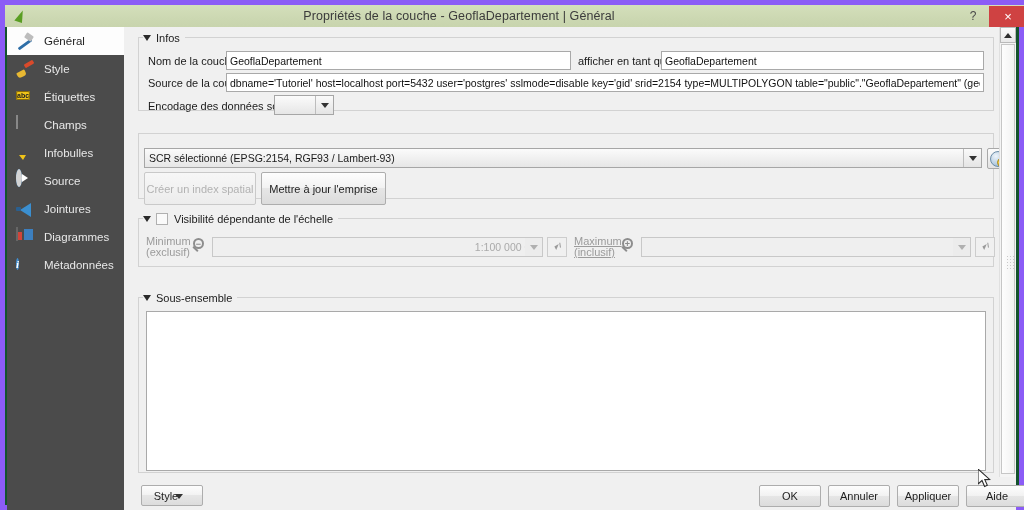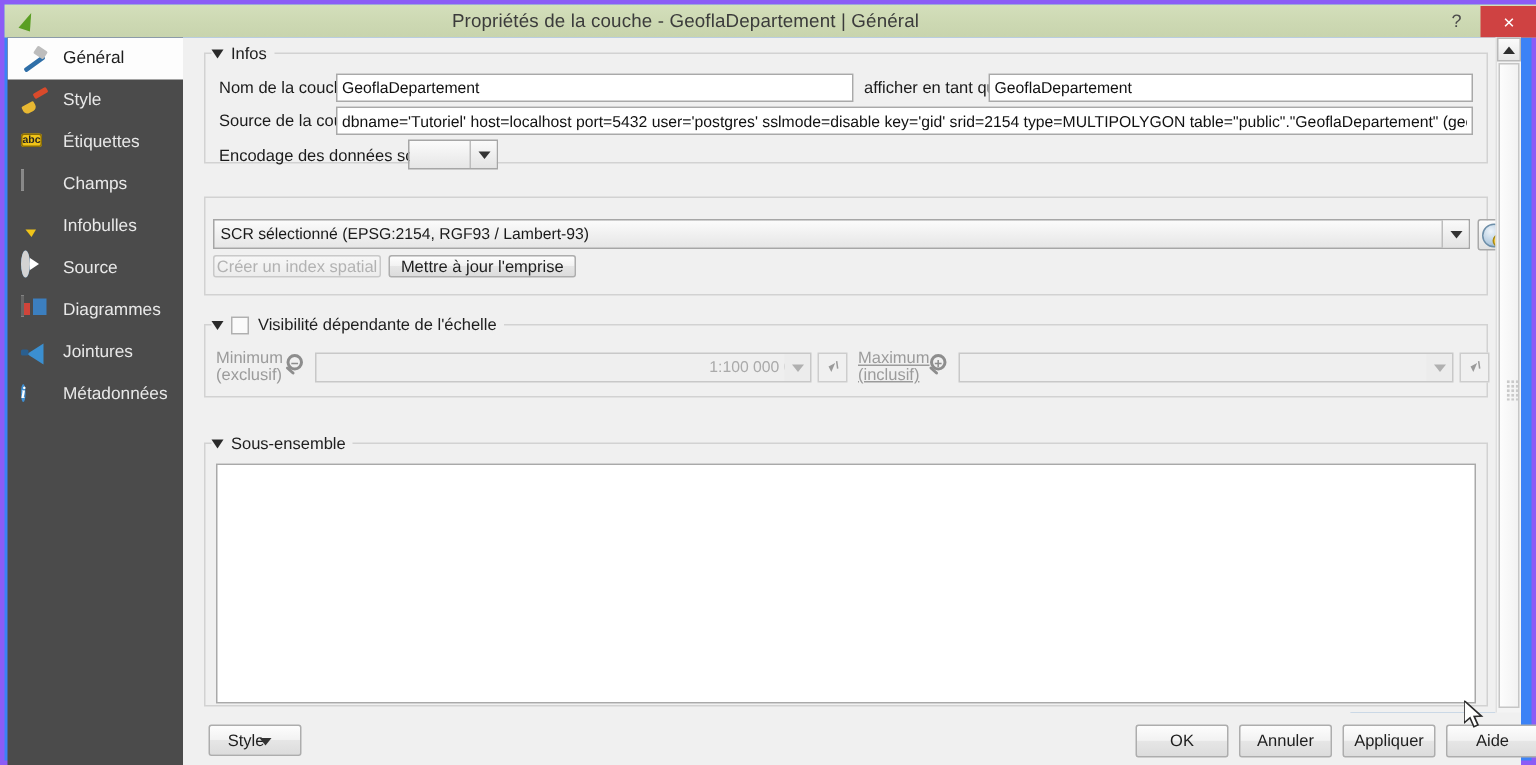--- a/index.html
+++ b/index.html
@@ -6,23 +6,23 @@
     margin: 0; padding: 0;
     width: 1024px; height: 510px;
     overflow: hidden;
     font-family: "Liberation Sans", sans-serif;
     font-size: 11px;
     color: #1a1a1a;
   }
   #window {
     position: relative;
     width: 1024px; height: 510px;
-    background: #3b82f6;
-    box-sizing: border-box;
-    border: 3px solid #8b5cf6;
+    background: #14532d;
+    box-sizing: border-box;
+    border: 5px solid #8b5cf6;
   }
 
   
   #titlebar {
     position: absolute; top: 0; left: 0;
     width: 1024px; height: 22px;
     background: linear-gradient(to bottom, #d4dfbb 0%, #ccd8b2 60%, #c8d4ad 100%);
     display: flex; align-items: center;
   }
   #title-icon {
@@ -271,21 +271,21 @@
   }
   .combo.flat .arrow-box {
     background: #ececec; border-left: none;
   }
   .combo.disabled { color:#aaa; background:#efefef; border-color:#c8c8c8; }
   .combo.disabled .arrow { border-top-color:#b0b0b0; }
 
   .btn {
     position: absolute;
     box-sizing: border-box;
-    height: 15px;
+    height: 33px;
     border: 1px solid #adadad;
     border-radius: 2px;
     background: linear-gradient(to bottom, #fdfdfd 0%, #f2f2f2 48%, #e6e6e6 50%, #dcdcdc 100%);
     font-family: "Liberation Sans", sans-serif;
     font-size: 11px;
     color: #1e1e1e;
     display: flex; align-items: center; justify-content: center;
     cursor: default;
   }
   .btn.disabled { color: #b2b2b2; border-color: #c9c9c9;
@@ -478,26 +478,26 @@
     </div>
     <div class="side-item">
       <span class="side-icon"><span class="ic-tip"></span></span>
       <span class="side-label">Infobulles</span>
     </div>
     <div class="side-item">
       <span class="side-icon"><span class="ic-gear"></span></span>
       <span class="side-label">Source</span>
     </div>
     <div class="side-item">
+      <span class="side-icon ic-join"></span>
+      <span class="side-label">Jointures</span>
+    </div>
+    <div class="side-item">
       <span class="side-icon"><span class="ic-diag"></span></span>
       <span class="side-label">Diagrammes</span>
-    </div>
-    <div class="side-item">
-      <span class="side-icon ic-join"></span>
-      <span class="side-label">Jointures</span>
     </div>
     <div class="side-item">
       <span class="side-icon"><span class="ic-info">i</span></span>
       <span class="side-label">Métadonnées</span>
     </div>
   </div>
 
   <div id="content">
 
     <div id="scroll-area">

